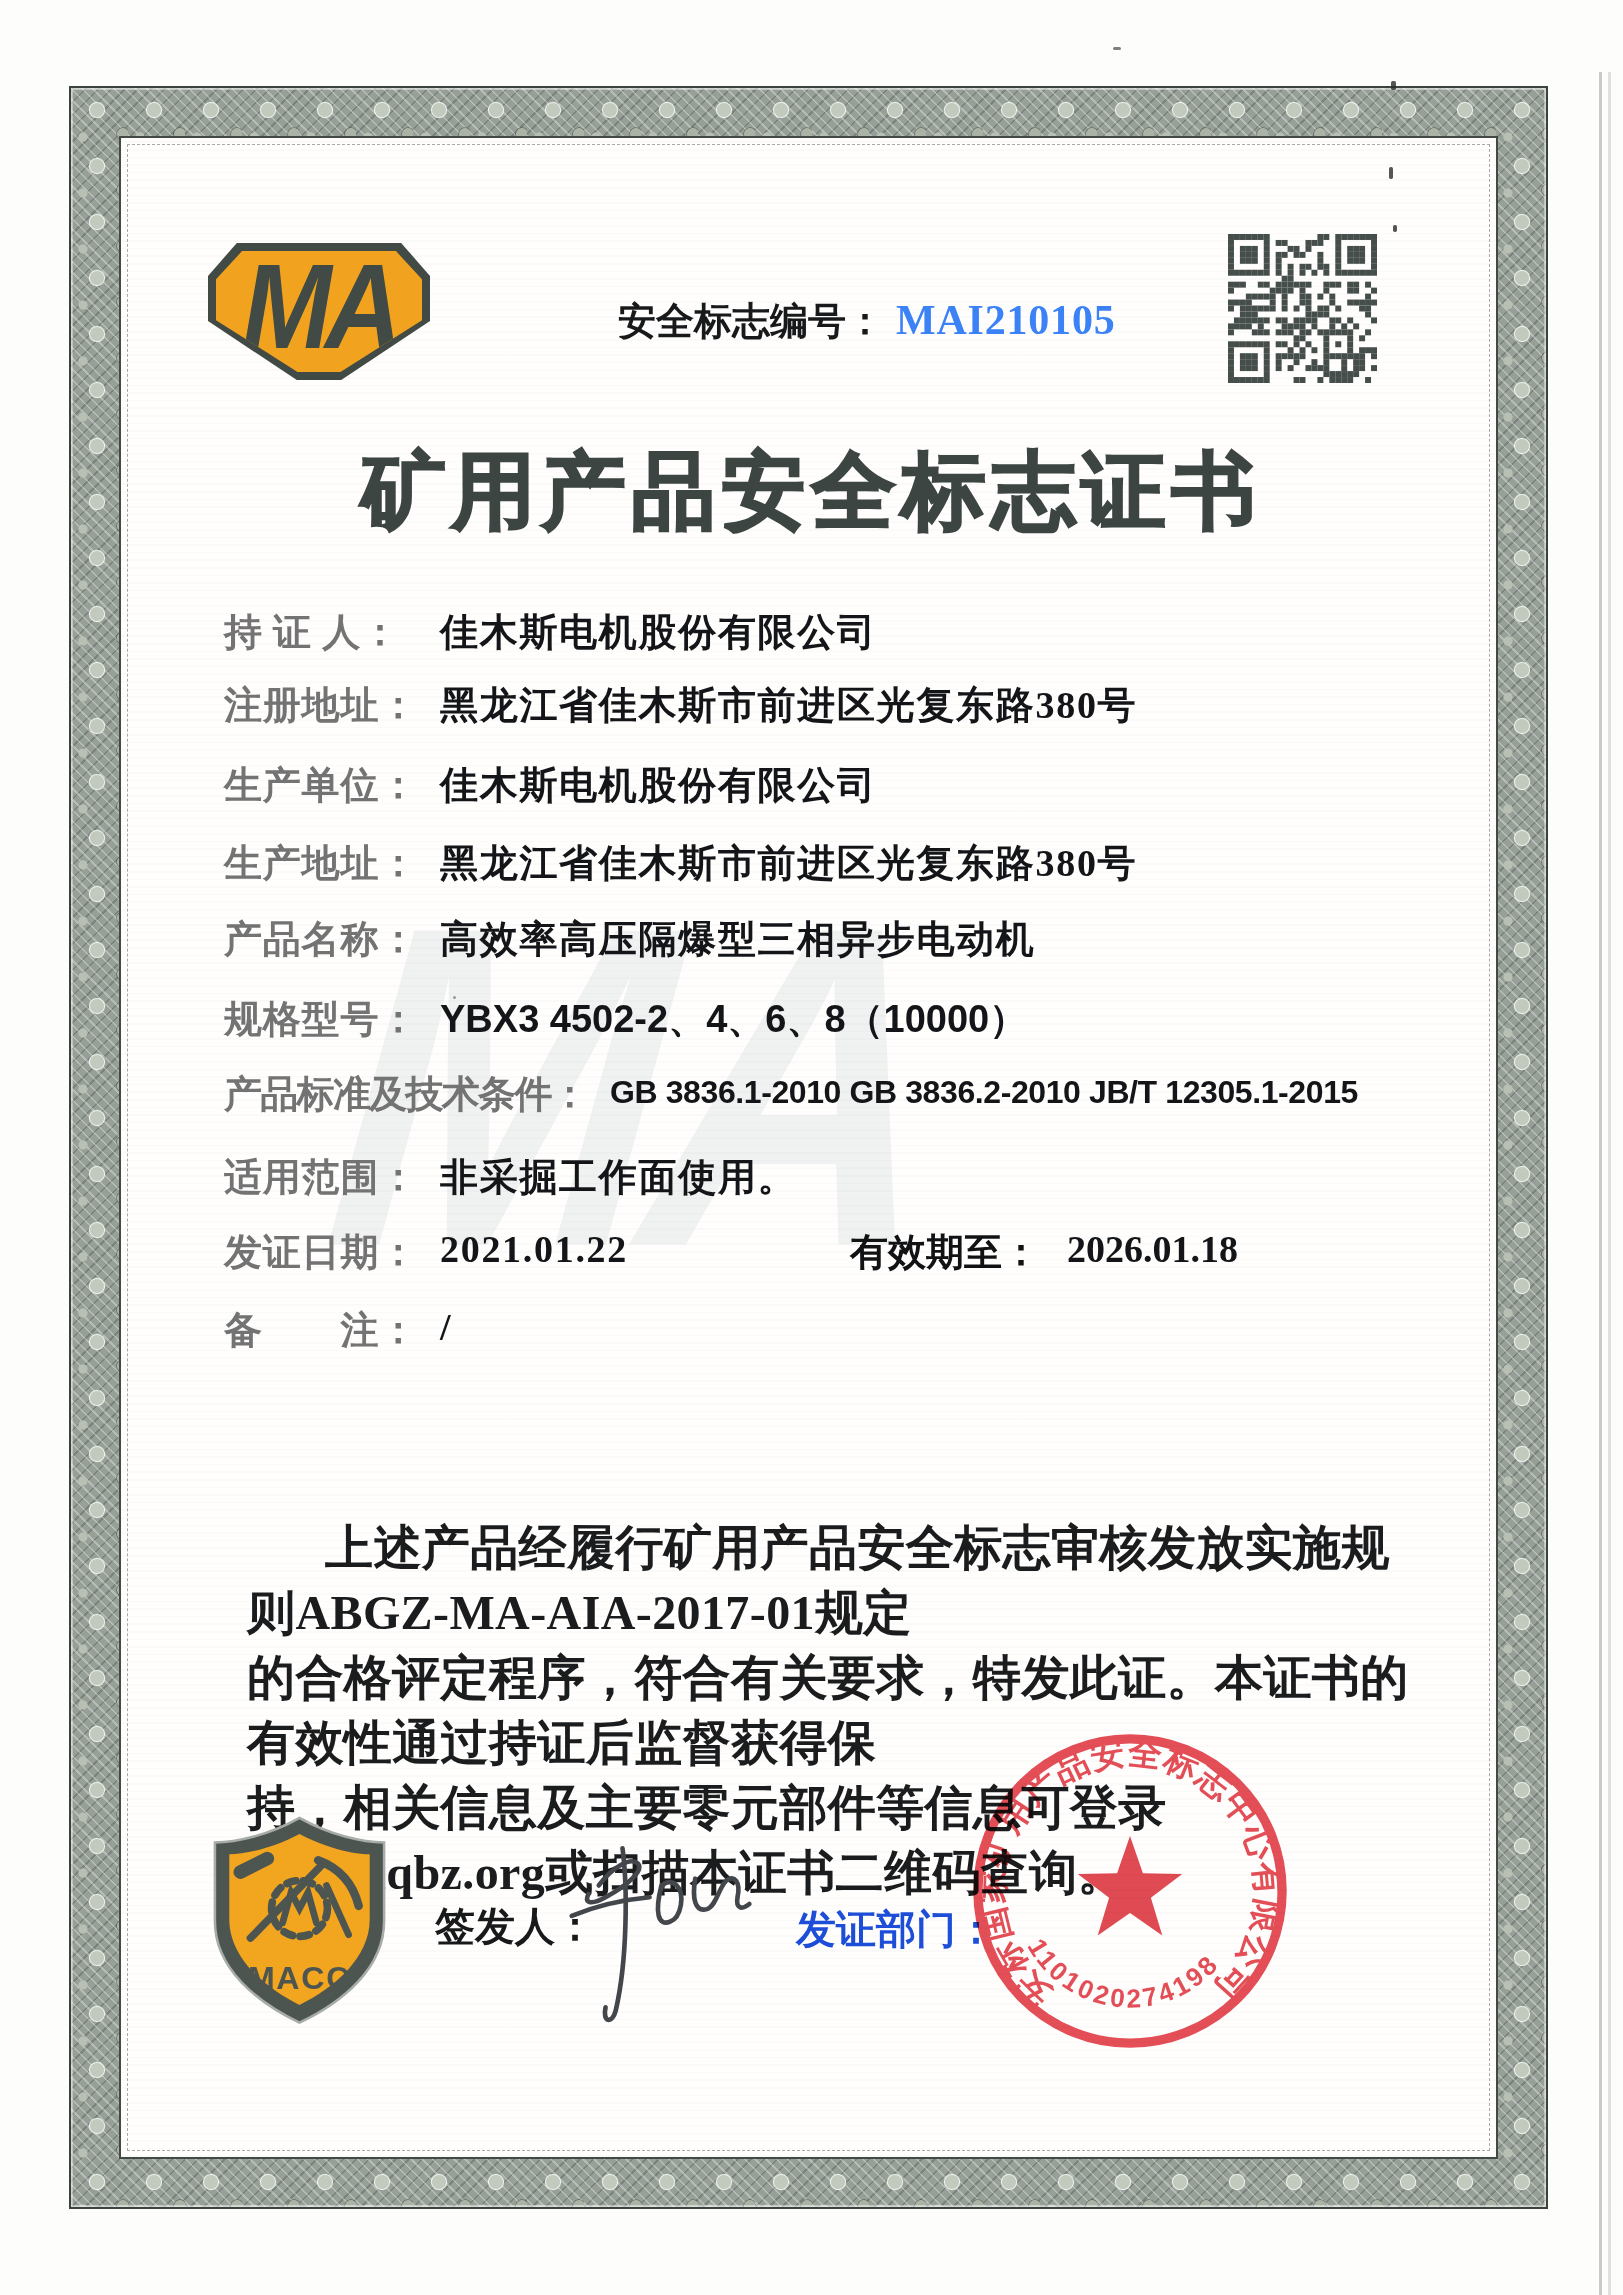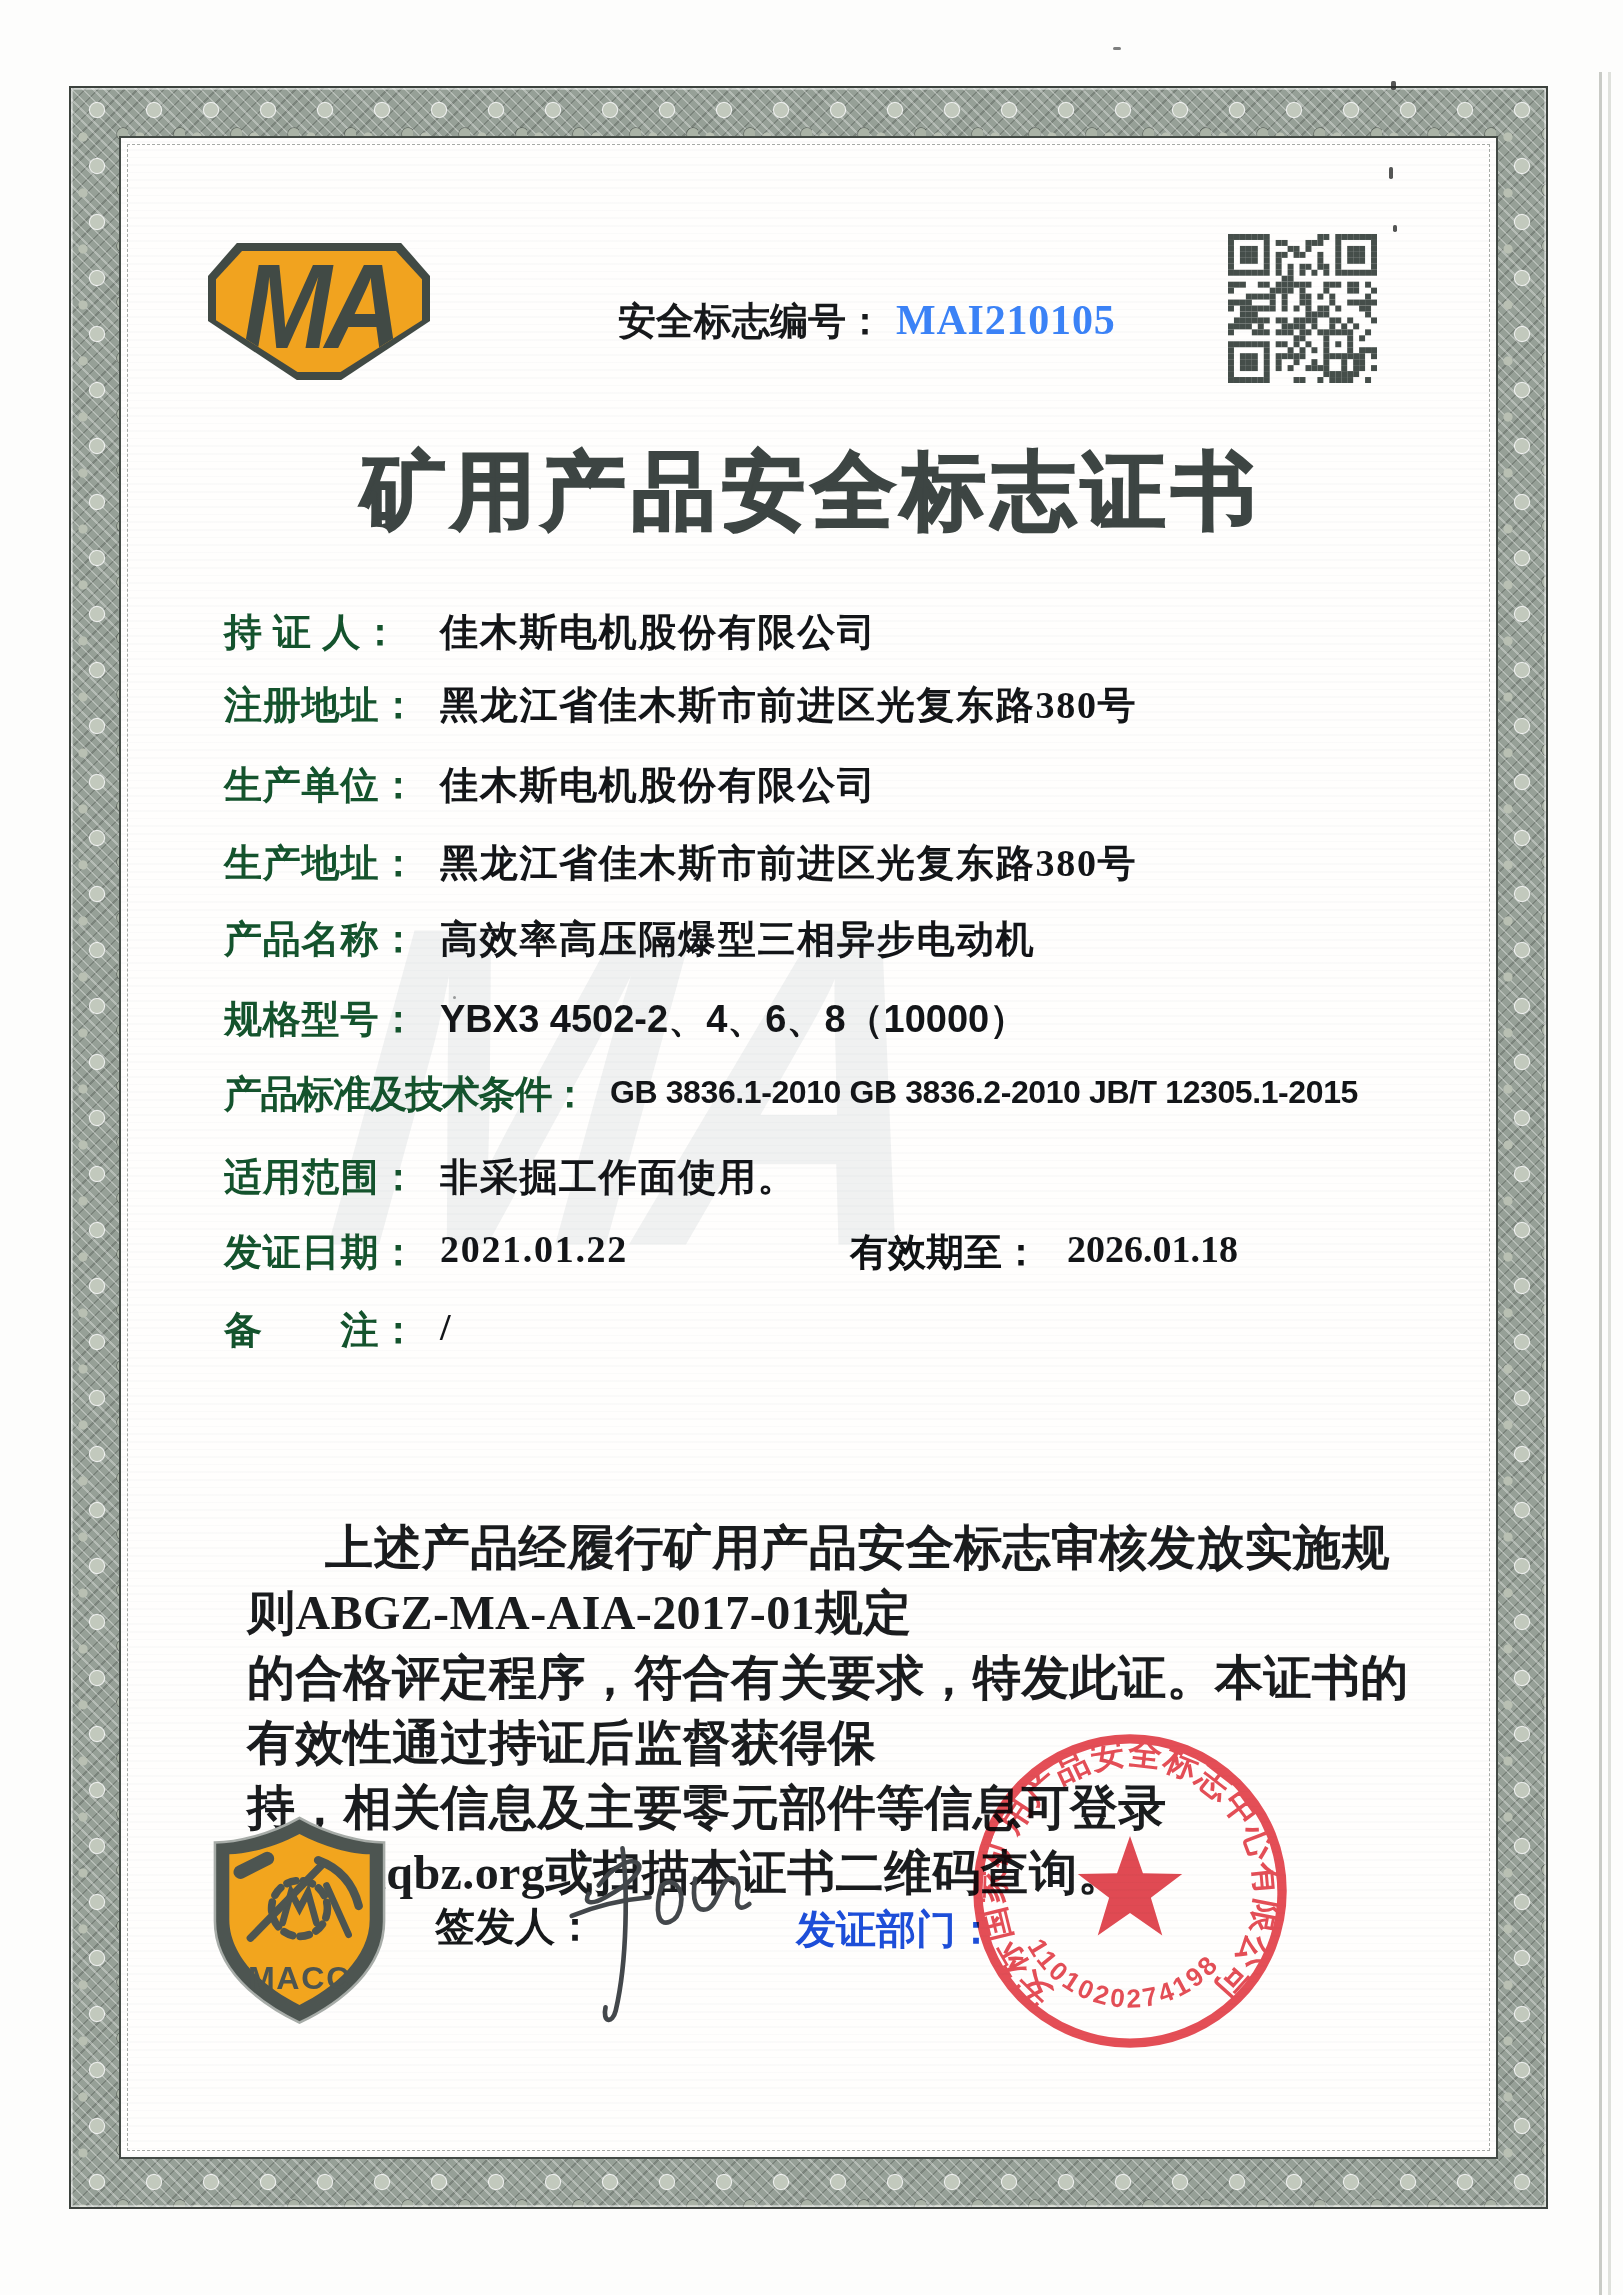--- a/index.html
+++ b/index.html
@@ -43,21 +43,21 @@
   .cert-no{position:absolute;left:590px;top:296px;z-index:2;white-space:nowrap;}
   .cert-no-label{font-family:"Liberation Sans",sans-serif;font-weight:bold;font-size:38px;color:#17191b;margin-left:28px;}
   .cert-no-value{font-family:"Liberation Serif",serif;font-weight:bold;font-size:42px;color:#3b82f6;
      margin-left:12px;letter-spacing:0.8px;}
   .qr{position:absolute;left:1228px;top:234px;width:149px;height:149px;z-index:2;}
   .title{position:absolute;left:0;right:0;top:435px;margin:0;text-align:center;z-index:2;
      font-family:"Liberation Serif",serif;font-weight:bold;font-size:84px;color:#3d4543;
      letter-spacing:6px;-webkit-text-stroke:2.1px #3d4543;}
   
   .row{position:absolute;left:0;width:1623px;height:51px;z-index:2;white-space:nowrap;}
-  .row .lab{position:absolute;left:224px;font-weight:bold;font-size:38px;color:#14532d;letter-spacing:0.8px;text-align:right;}
+  .row .lab{position:absolute;left:224px;font-weight:bold;font-size:38px;color:#737373;letter-spacing:0.8px;text-align:right;}
   .row .val{position:absolute;left:440px;font-weight:bold;font-size:38px;color:#131518;letter-spacing:1.7px;}
   .row .val.latin{font-family:"Liberation Sans",sans-serif;letter-spacing:0;}
   .row.std .lab{letter-spacing:-1.7px;}
   .row.std .val{left:610px;font-family:"Liberation Sans",sans-serif;font-size:32px;letter-spacing:-0.4px;top:5px;}
   .row .lab2{position:absolute;left:850px;font-weight:bold;font-size:38px;color:#101214;}
   .row .val2{position:absolute;left:1067px;font-weight:bold;font-size:38px;color:#131518;
      font-family:"Liberation Serif",serif;}
   
   .paragraph{position:absolute;left:247px;top:1515px;width:1190px;z-index:2;
      font-size:48px;color:#1a1c1e;line-height:65px;font-weight:bold;letter-spacing:0.4px;}

